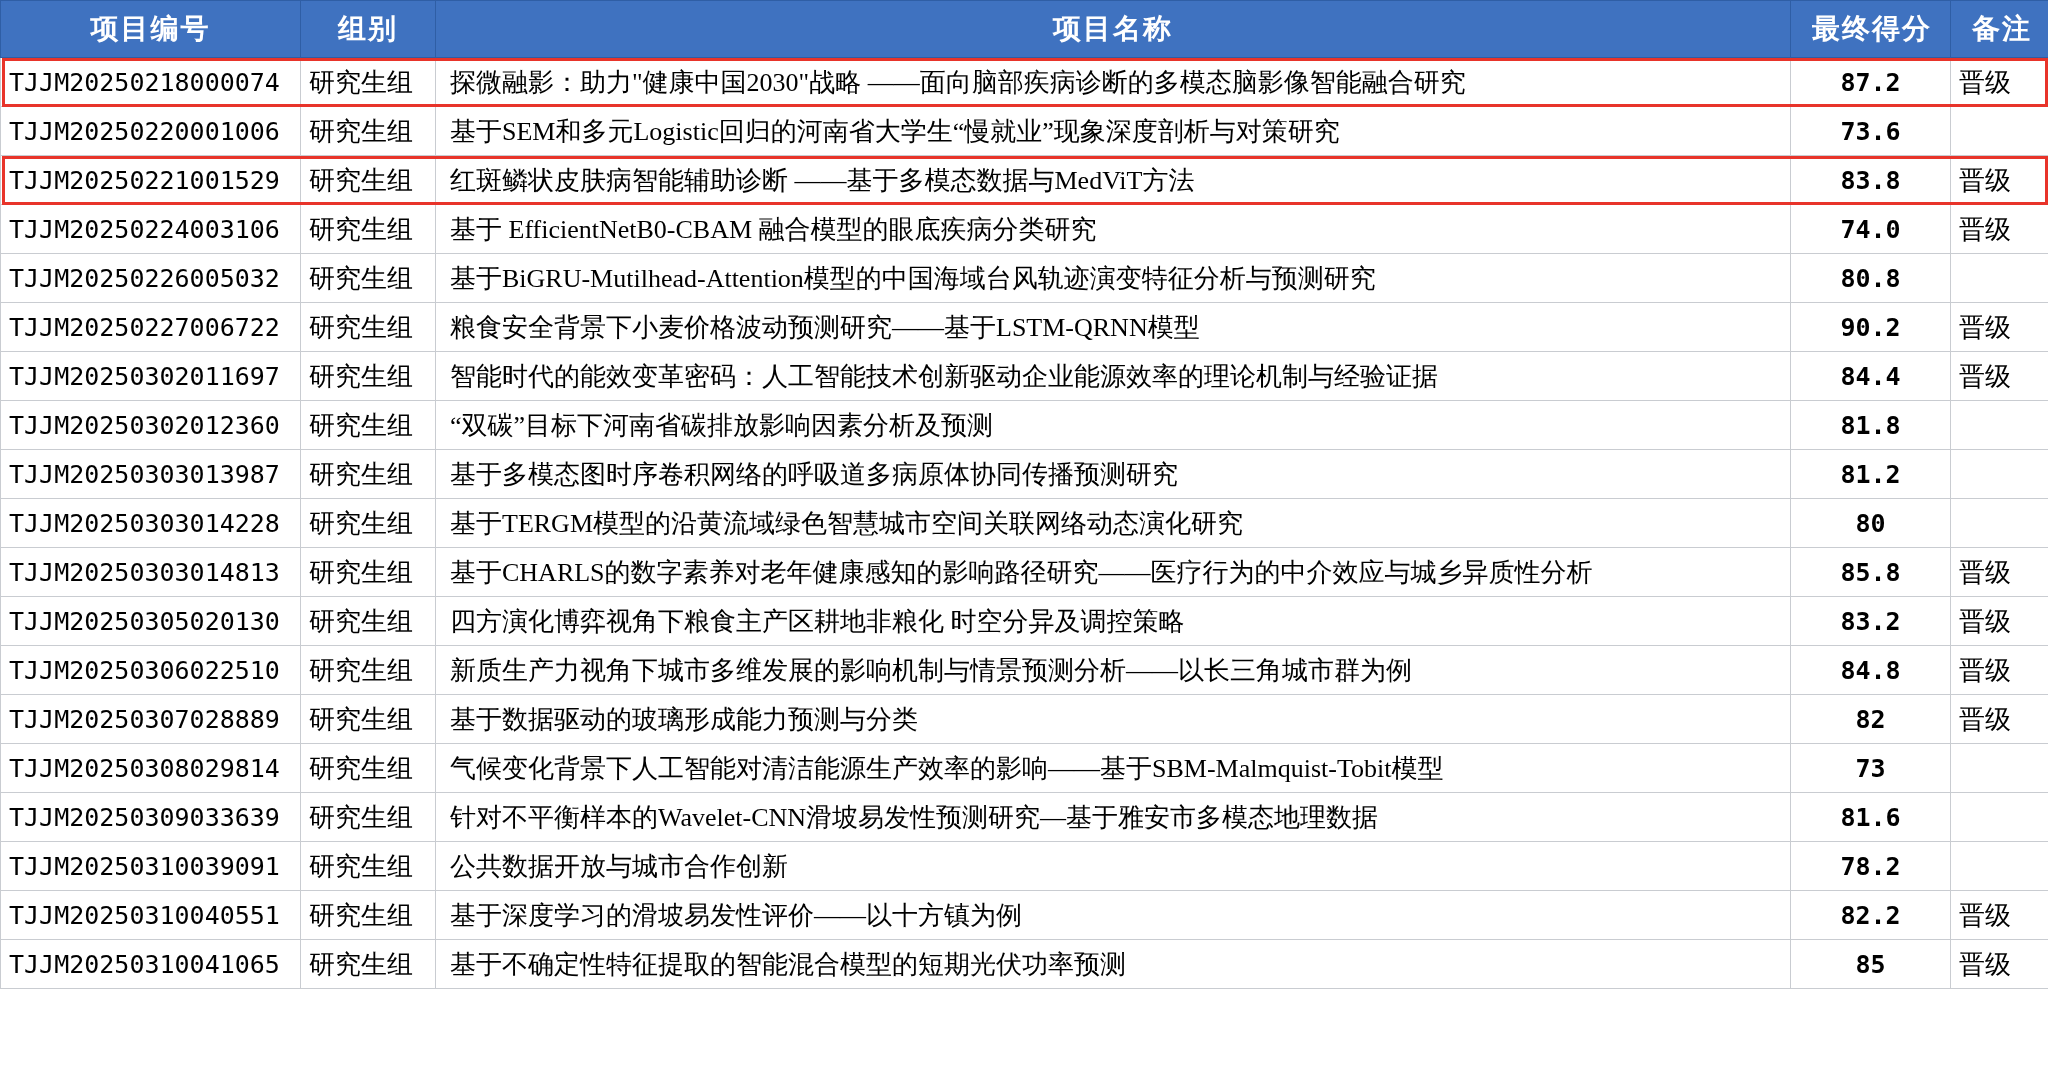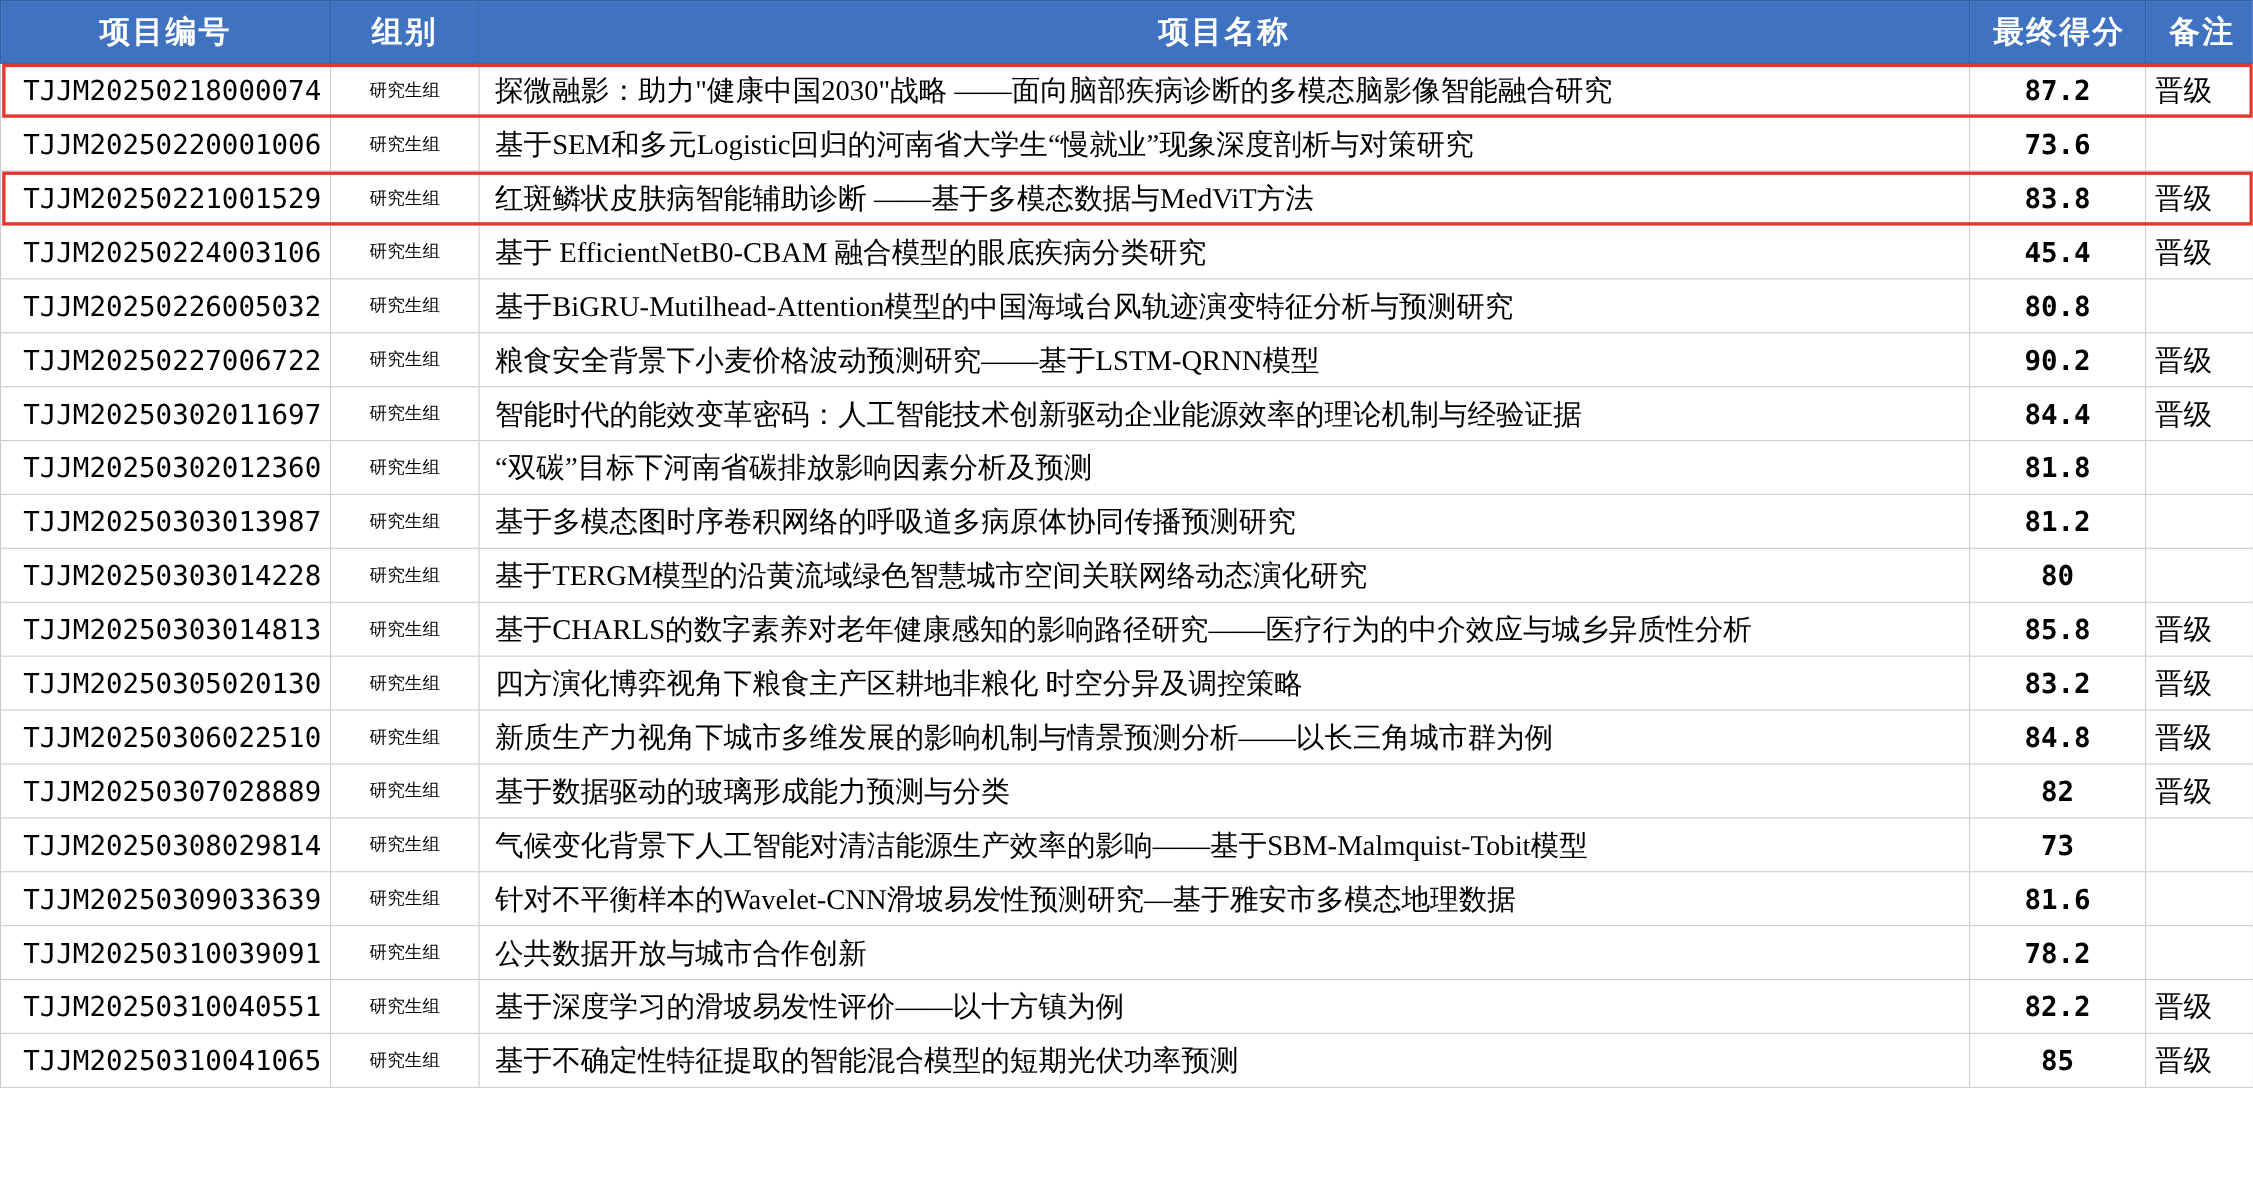--- a/index.html
+++ b/index.html
@@ -50,26 +50,26 @@
     padding: 0 8px;
     vertical-align: middle;
     color: #000000;
     background: #ffffff;
     white-space: nowrap;
     overflow: hidden;
   }
   td.id {
     font-family: "DejaVu Sans Mono", "Liberation Mono", monospace;
     font-size: 25px;
-    text-align: right;
+    text-align: left;
     letter-spacing: 0px;
   }
   td.group {
-    text-align: center;
-    font-size: 16px;
+    text-align: left;
+    font-size: 26px;
   }
   td.title {
     text-align: left;
     font-size: 26px;
     padding-left: 14px;
   }
   td.score {
     text-align: center;
     font-family: "DejaVu Sans Mono", "Liberation Mono", monospace;
     font-size: 25px;
@@ -129,21 +129,21 @@
           <td class="id">TJJM20250221001529</td>
           <td class="group">研究生组</td>
           <td class="title">红斑鳞状皮肤病智能辅助诊断 ——基于多模态数据与MedViT方法</td>
           <td class="score">83.8</td>
           <td class="note">晋级</td>
         </tr>
         <tr>
           <td class="id">TJJM20250224003106</td>
           <td class="group">研究生组</td>
           <td class="title">基于 EfficientNetB0-CBAM 融合模型的眼底疾病分类研究</td>
-          <td class="score">45.4</td>
+          <td class="score">74.0</td>
           <td class="note">晋级</td>
         </tr>
         <tr>
           <td class="id">TJJM20250226005032</td>
           <td class="group">研究生组</td>
           <td class="title">基于BiGRU-Mutilhead-Attention模型的中国海域台风轨迹演变特征分析与预测研究</td>
           <td class="score">80.8</td>
           <td class="note"></td>
         </tr>
         <tr>

